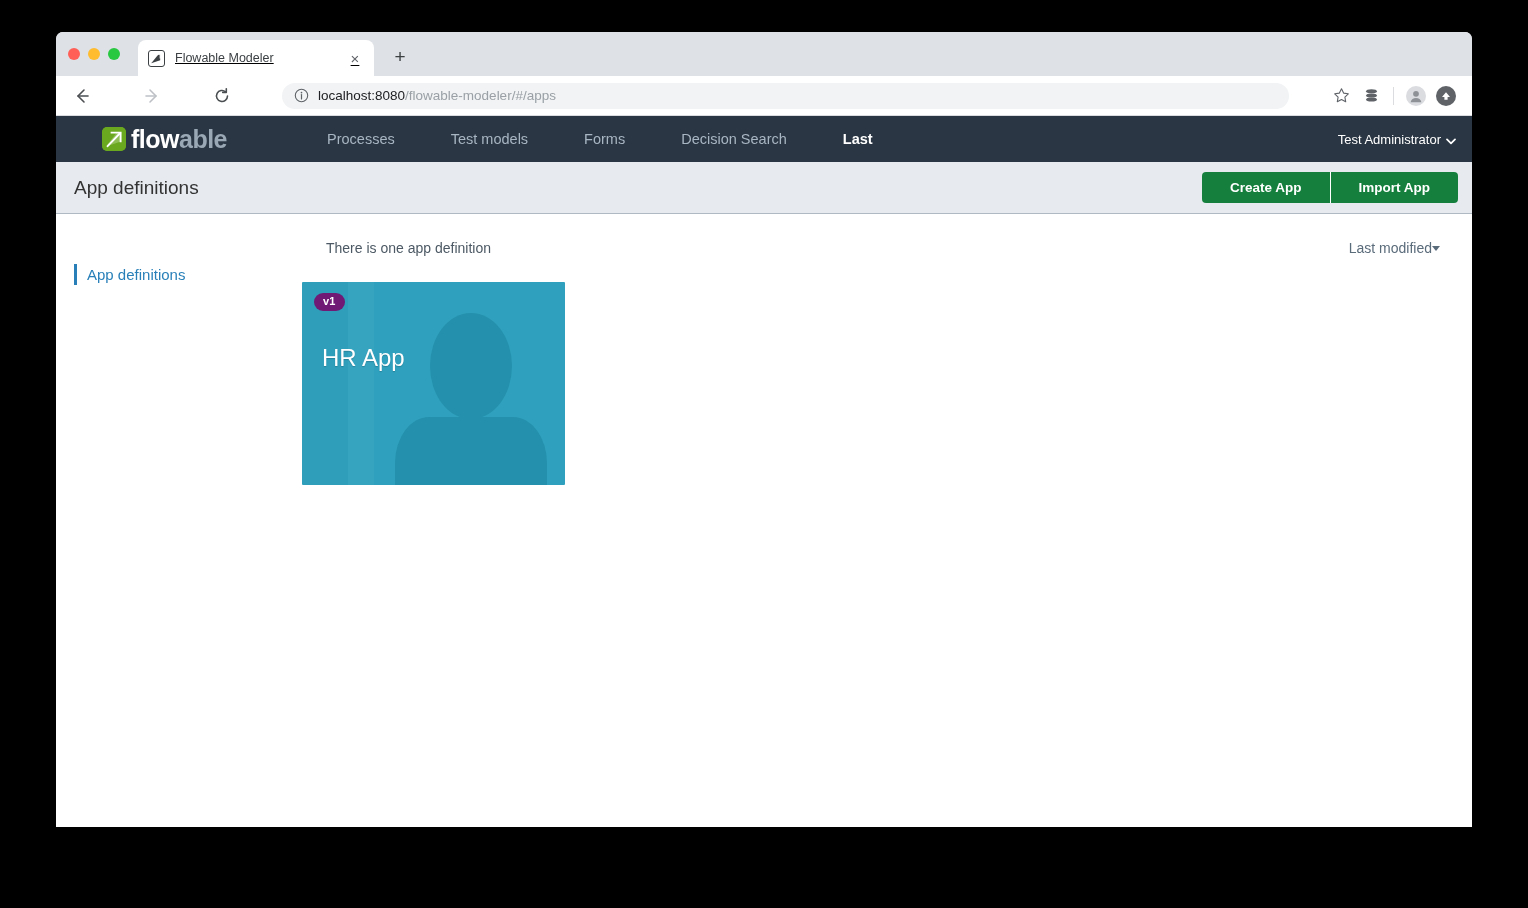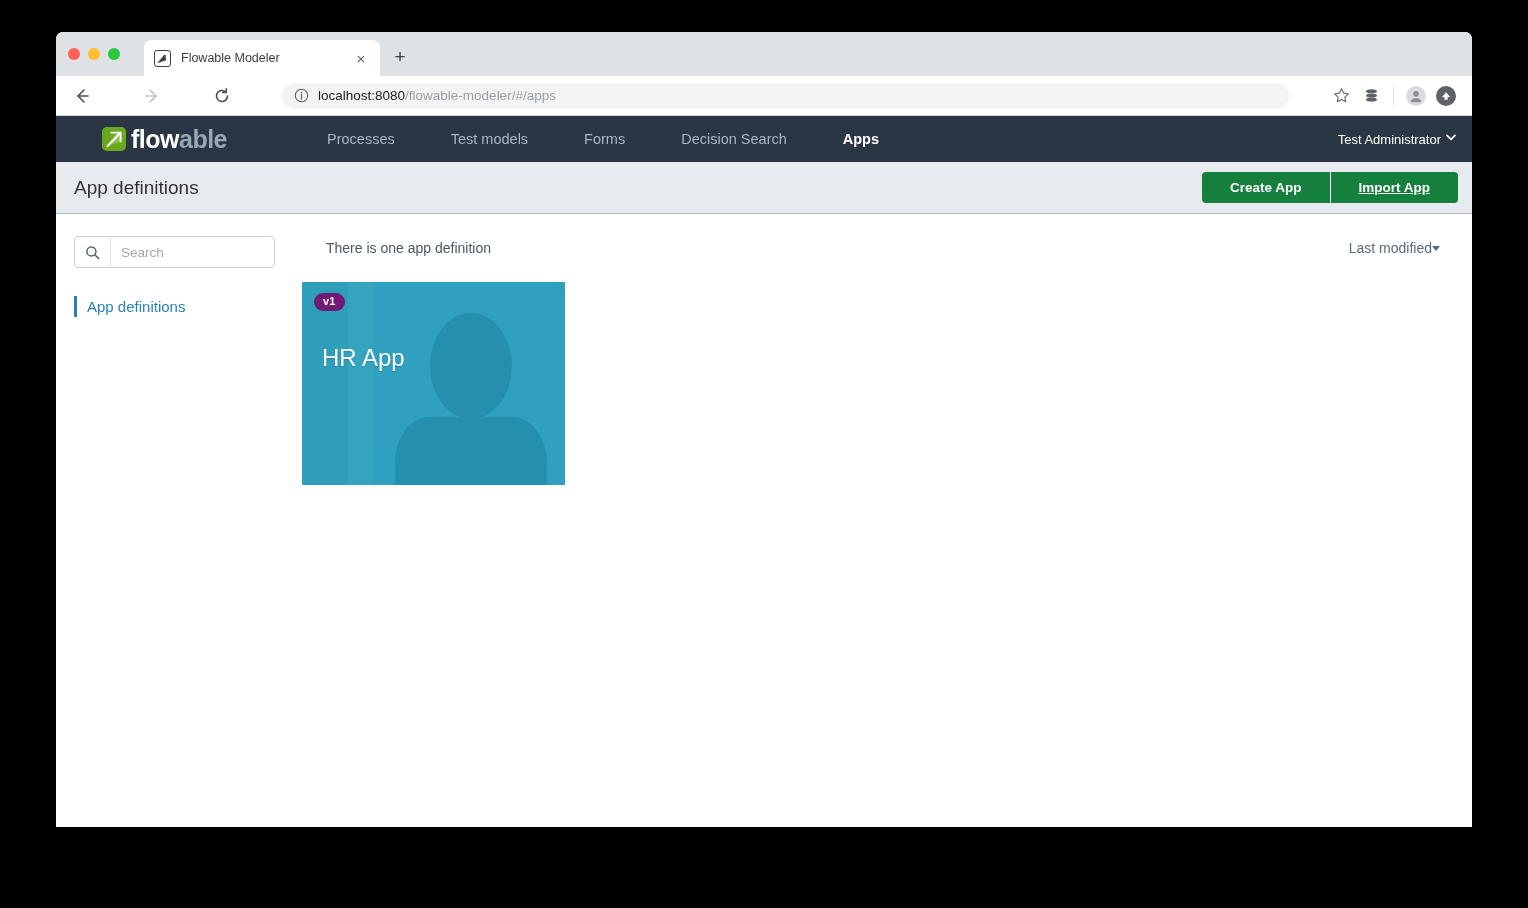--- a/index.html
+++ b/index.html
@@ -37,27 +37,28 @@
     display: flex; gap: 8px;
     align-items: center;
   }
   .light { width: 12px; height: 12px; border-radius: 50%; }
   .light.red    { background: #ff5f57; }
   .light.yellow { background: #febc2e; }
   .light.green  { background: #28c840; }
 
   .tab {
     position: absolute;
-    left: 88px; bottom: 0;
+    left: 82px; bottom: 0;
     width: 236px; height: 36px;
     background: #ffffff;
     border-radius: 8px 8px 0 0;
     display: flex;
     align-items: center;
     padding: 0 10px;
+    text-decoration: underline;
   }
   .tab-favicon {
     width: 17px; height: 17px;
     flex: 0 0 17px;
     margin-right: 10px;
     border-radius: 2px;
     position: relative;
   }
   .tab-favicon svg { display:block; }
   .tab-title {
@@ -208,21 +209,21 @@
     width: 0; height: 0;
     border-left: 9px solid transparent;
     border-right: 9px solid transparent;
     border-top: 9px solid #2a3643;
   }
   .nav-user {
     position: absolute;
     right: 16px;
     font-size: 13px;
     color: #ffffff;
-    display: flex; align-items: flex-start; gap: 5px;
+    display: flex; align-items: flex-end; gap: 5px;
     white-space: nowrap;
   }
   .nav-user .chev { font-size: 10px; }
 
   
   .subheader {
     height: 52px;
     background: #e7ebef;
     border-bottom: 1px solid #aeb9c4;
     display: flex;
@@ -245,21 +246,21 @@
     background: #15803d;
     color: #ffffff;
     border: none;
     font-size: 13.5px;
     font-weight: bold;
     font-family: "Liberation Sans", sans-serif;
     padding: 9px 28px;
     line-height: 1;
   }
   .btn.first { border-radius: 4px 0 0 4px; border-right: 1px solid #ffffff; }
-  .btn.last  { border-radius: 0 4px 4px 0; text-decoration: underline; }
+  .btn.last  { border-radius: 0 4px 4px 0; }
 
   
   .content { display: flex; padding: 22px 18px 0 18px; }
   .sidebar { width: 222px; flex: 0 0 222px; }
   .search-wrap {
     display: flex;
     height: 32px;
     border: 1px solid #ccd2d8;
     border-radius: 4px;
     background: #ffffff;
@@ -480,21 +481,21 @@
         </span>
         <span class="brand-text"><span class="a">flow</span><span class="b">able</span></span>
       </div>
 
       <div class="nav-links">
         <span class="nav-link">Processes</span>
         <span class="nav-link">Test models</span>
         <span class="nav-link">Forms</span>
         <span class="nav-link">Decision Search</span>
         <span class="nav-link active">
-          <span>Apps</span>
+          <span>Last</span>
           <span class="nav-caret"></span>
         </span>
       </div>
 
       <div class="nav-user">
         <span>Test Administrator</span>
         <span class="chev">
           <svg width="10" height="7" viewBox="0 0 10 7">
               <path d="M1 1.4 L5 5.4 L9 1.4" fill="none" stroke="#ffffff" stroke-width="1.7" stroke-linecap="round" stroke-linejoin="round"></path>
             </svg>
@@ -506,29 +507,20 @@
       <h1>App definitions</h1>
       <div class="btn-group">
         <button class="btn first">Create App</button>
         <button class="btn last">Import App</button>
       </div>
     </div>
 
     <div class="content">
 
       <div class="sidebar">
-        <div class="search-wrap">
-          <span class="search-ico">
-            <svg width="15" height="15" viewBox="0 0 15 15">
-              <circle cx="6.4" cy="6.4" r="4.5" fill="none" stroke="currentColor" stroke-width="1.5"></circle>
-              <path d="M9.8 9.8 L13.4 13.4" stroke="currentColor" stroke-width="1.6" stroke-linecap="round"></path>
-            </svg>
-          </span>
-          <input class="search-input" type="text" placeholder="Search" style="">
-        </div>
 
         <div class="side-list">
           <div class="side-item">
             <span>App definitions</span>
           </div>
         </div>
       </div>
 
       <div class="main">
         <div class="main-head">

